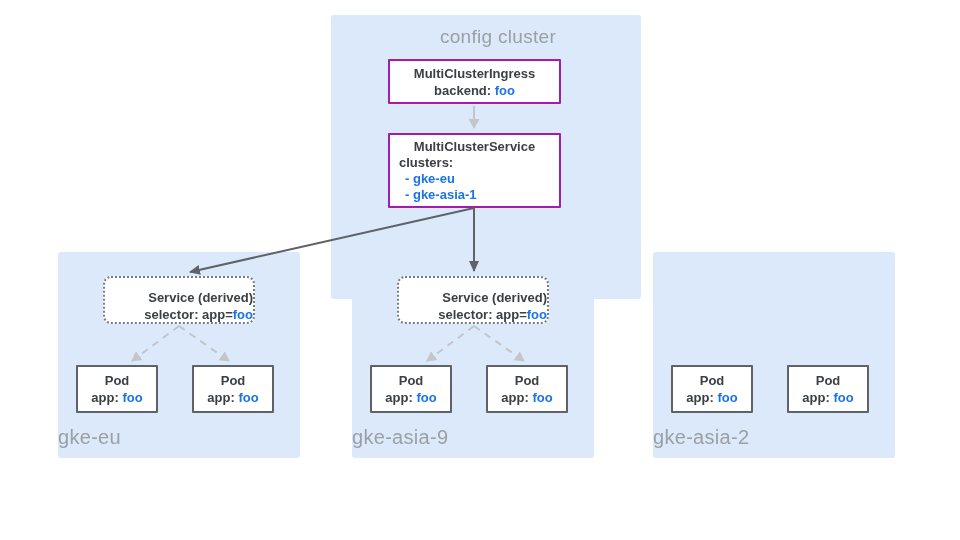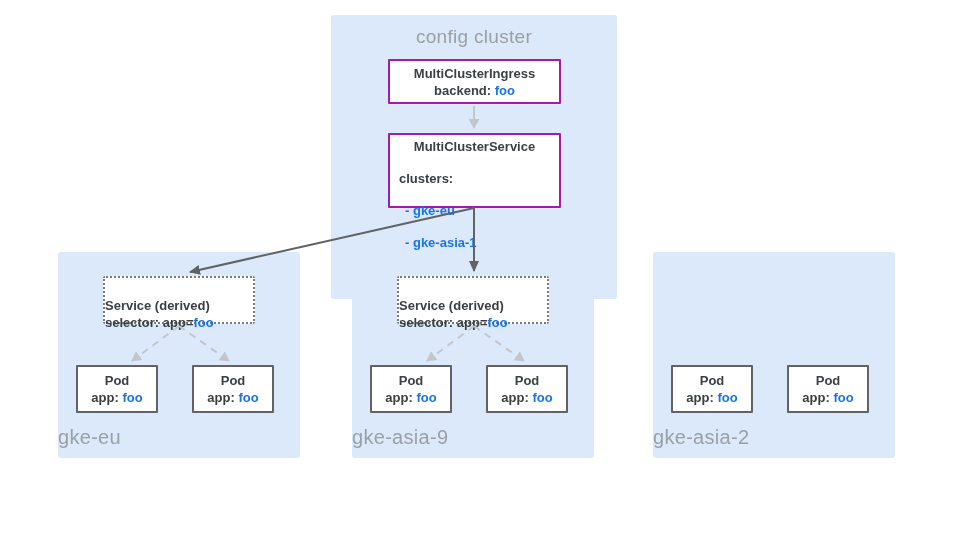--- a/index.html
+++ b/index.html
@@ -2,41 +2,41 @@
 <html><head>
 <meta charset="utf-8">
 <style>
   html,body{margin:0;padding:0;background:#ffffff;}
   .canvas{
     position:relative;width:960px;height:540px;background:#ffffff;
     font-family:"Liberation Sans",sans-serif;overflow:hidden;
   }
   .arrows{position:absolute;left:0;top:0;width:960px;height:540px;pointer-events:none;z-index:5;}
   .panel{position:absolute;background:#dbe9fa;border-radius:3px;}
-  .panel-config{left:331px;top:15px;width:286px;height:284px;}
+  .panel-config{left:331px;top:15px;width:286px;height:284px;padding-left:24px;}
   .panel-cluster{top:252px;width:242px;height:206px;}
   .panel-title{
     text-align:center;padding-top:11px;font-size:19px;letter-spacing:.3px;color:#9aa0a6;
   }
   .wbox{
     position:absolute;background:#ffffff;border:2px solid #a21caf;box-sizing:border-box;
     color:#3c4043;font-weight:bold;font-size:13px;border-radius:1px;
   }
   .box-mci{left:57px;top:44px;width:173px;height:45px;padding-top:4px;}
   .box-mcs{left:57px;top:118px;width:173px;height:75px;padding-top:4px;}
   .bline{line-height:17px;white-space:pre;}
   .box-mcs .bline{line-height:16px;}
   .center{text-align:center;}
-  .left{text-align:left;padding-left:9px;margin-top:16px;}
+  .left{text-align:left;padding-left:9px;}
   .indent{padding-left:15px;}
   .blue{color:#1a73e8;}
   .service{
     position:absolute;left:45px;top:24px;width:152px;height:48px;background:#ffffff;
-    border:2px dotted #767b80;box-sizing:border-box;border-radius:2px;
-    color:#3c4043;font-weight:bold;font-size:13px;padding-top:19px;text-align:left;
+    border:2px dotted #767b80;box-sizing:border-box;border-radius:8px;
+    color:#3c4043;font-weight:bold;font-size:13px;padding-top:11px;text-align:right;
   }
   .pod{
     position:absolute;top:113px;width:82px;height:48px;background:#ffffff;
     border:2px solid #5f6368;box-sizing:border-box;border-radius:1px;
     color:#3c4043;font-weight:bold;font-size:13px;padding-top:5px;text-align:center;
   }
   .pod-left{left:18px;}
   .pod-right{left:134px;}
   .cluster-label{
     position:absolute;bottom:9px;left:0;width:100%;text-align:left;

